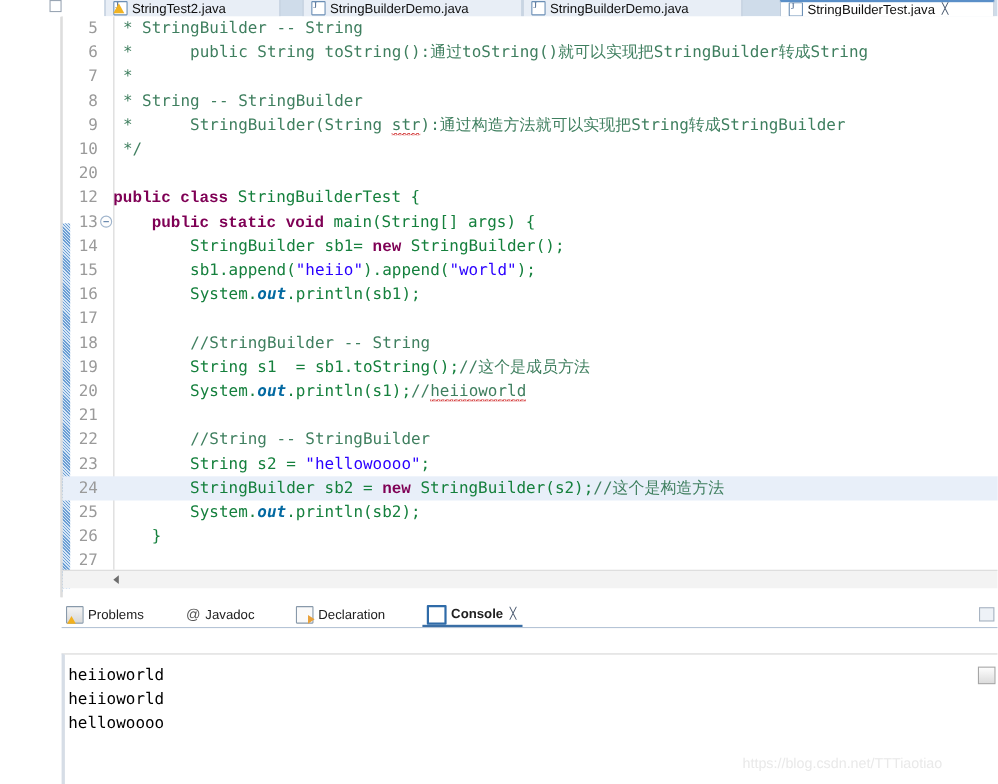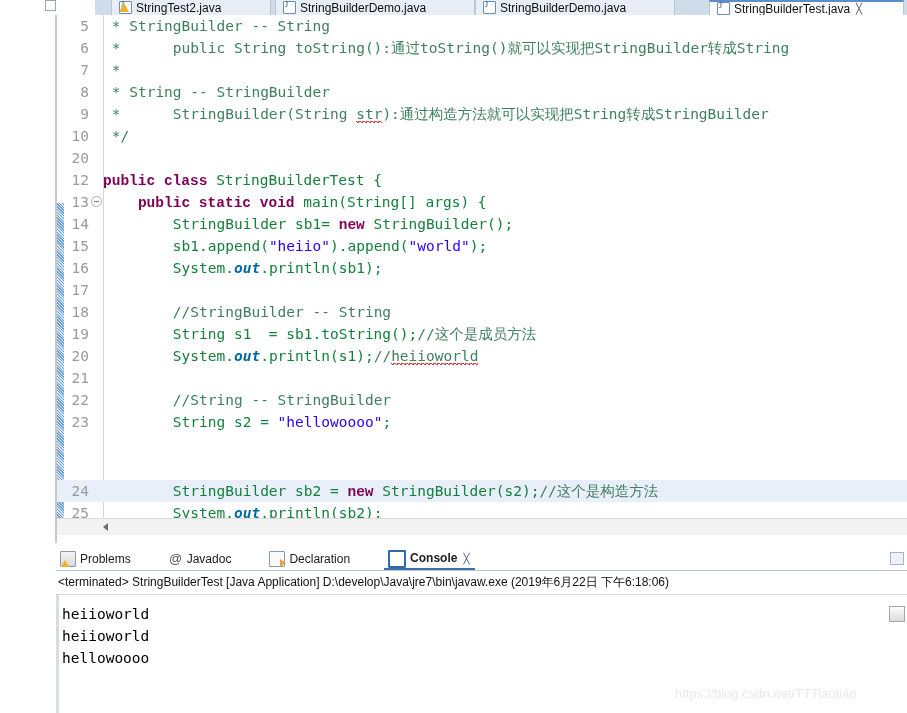--- a/index.html
+++ b/index.html
@@ -132,21 +132,21 @@
     font-size: 14.5px;
   }
   .cline {
     position: relative;
     height: 22px;
     line-height: 22px;
     white-space: pre;
     padding-left: 46px;
     box-sizing: border-box;
   }
-  .cline.hl { background: #e8eff9; margin-top: 47px; }
+  .cline.hl { background: #e8eff9; }
   .lnum {
     position: absolute;
     left: 0; top: 0;
     width: 32px;
     text-align: right;
     color: #9a9a9a;
     font-family: "DejaVu Sans Mono", "Liberation Mono", monospace;
     font-size: 14.5px;
     line-height: 22px;
   }
@@ -360,21 +360,21 @@
 </head>
 <body>
 
 <div class="left-strip"></div>
 <div class="left-vline"></div>
 
 <div class="tabbar">
   <div class="tabbar-strip"></div>
   <div class="tabbar-leftbox"></div>
   <div id="tabs-host">
-      <div class="tab" style="left: 95px; width: 160px; margin-left: 16px;">
+      <div class="tab" style="left: 95px; width: 160px;">
         <span class="ficon">
           <span class="warn"></span>
         </span>
         <span>StringTest2.java</span>
       </div>
       <div class="tab" style="left: 275px; width: 200px;">
         <span class="ficon"></span>
         <span>StringBuilderDemo.java</span>
       </div>
       <div class="tab" style="left: 475px; width: 200px;">
@@ -438,21 +438,20 @@
         <span>Declaration</span>
       </div>
       <div class="ptab active">
         <span class="pic ico-console"></span>
         <span>Console</span>
         <span class="closex">╳</span>
       </div>
     </div>
   <div class="panel-sep"></div>
   <div class="panel-min"></div>
-  <div class="term-line">&lt;terminated&gt; StringBuilderTest [Java Application] D:\develop\Java\jre7\bin\javaw.exe (2019年6月22日 下午6:18:06)</div>
   <div class="console-out" id="console-host">
       <div>heiioworld</div>
       <div>heiioworld</div>
       <div>hellowoooo</div>
     </div>
   <div class="panel-scroll-thumb"></div>
 </div>
 
 <div class="watermark">https://blog.csdn.net/TTTiaotiao</div>
 

